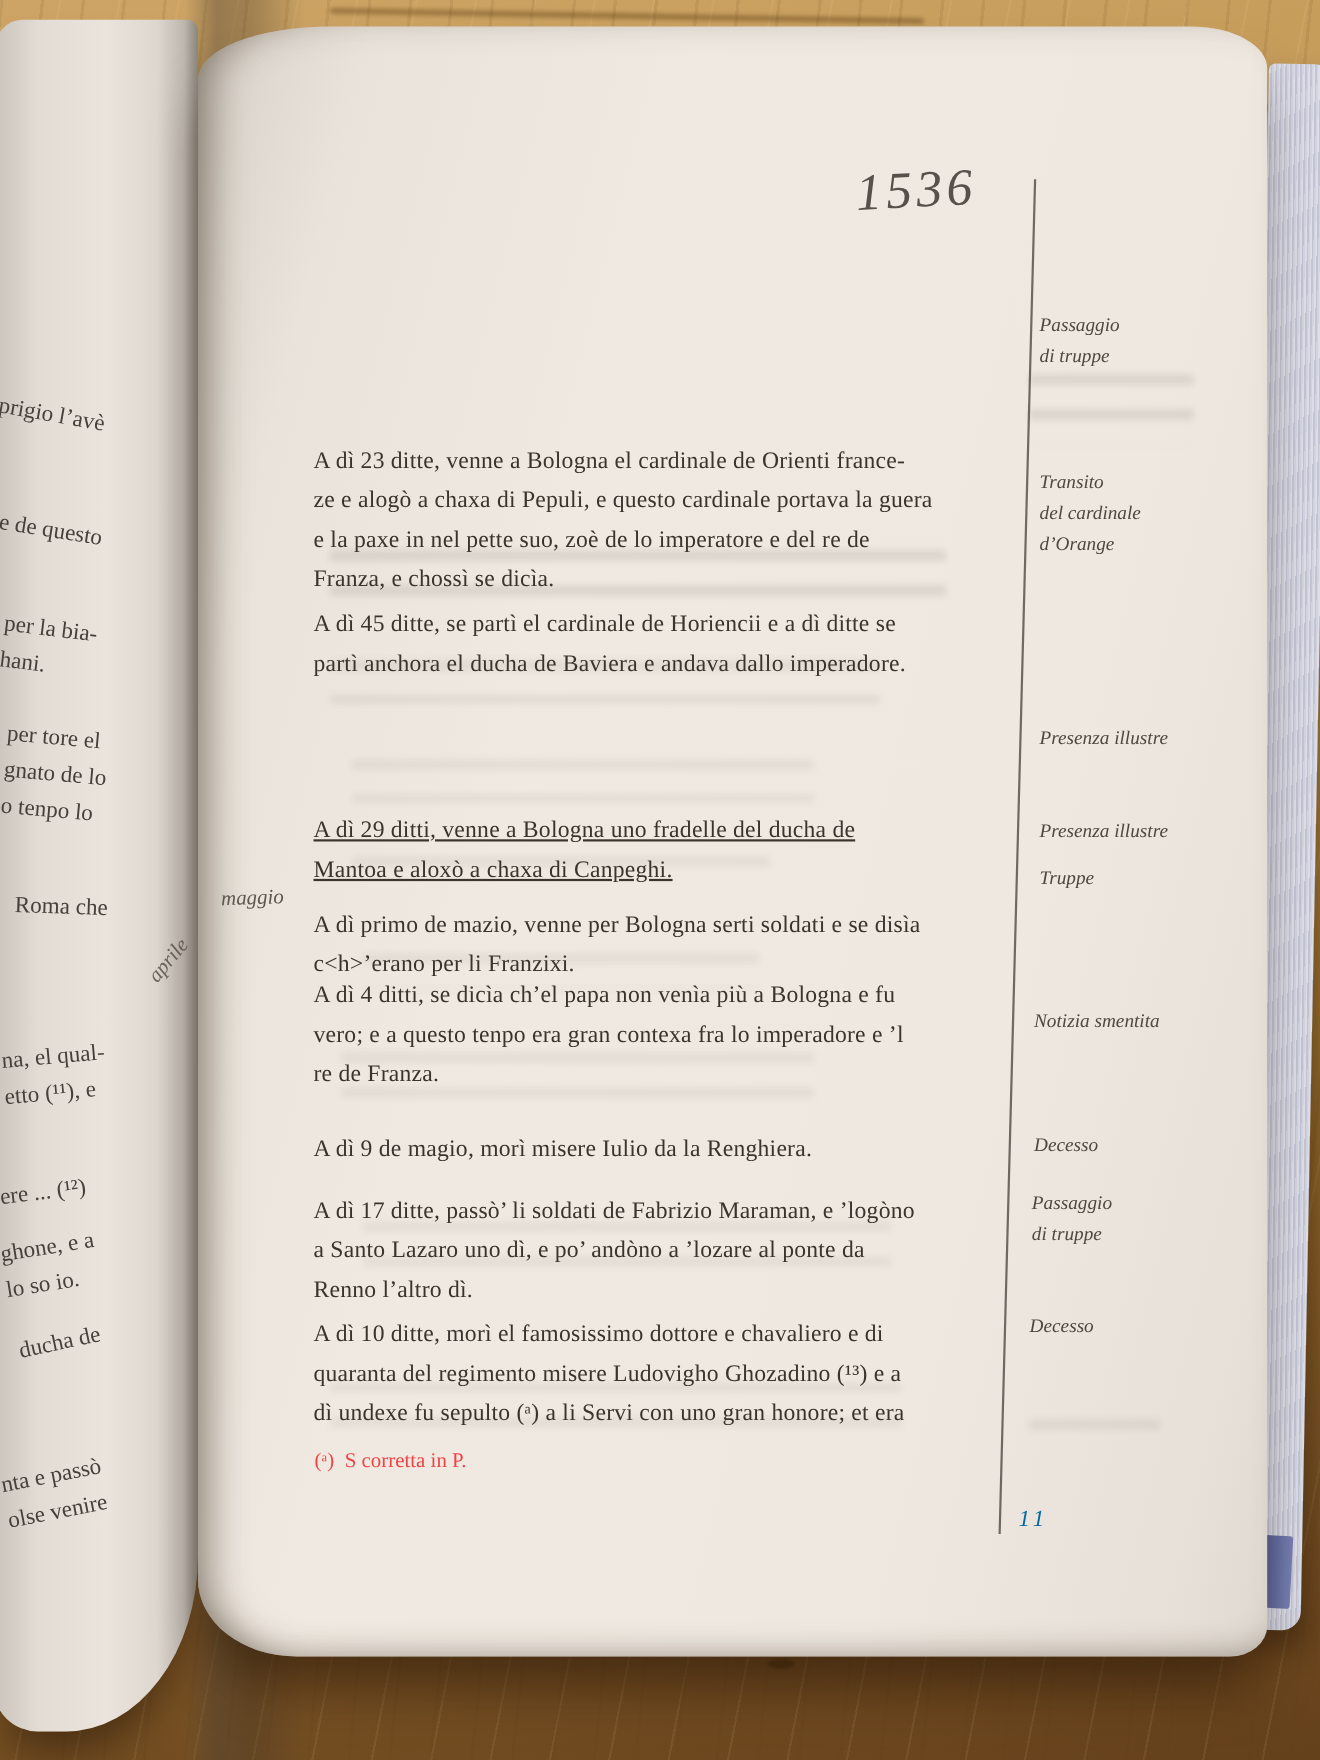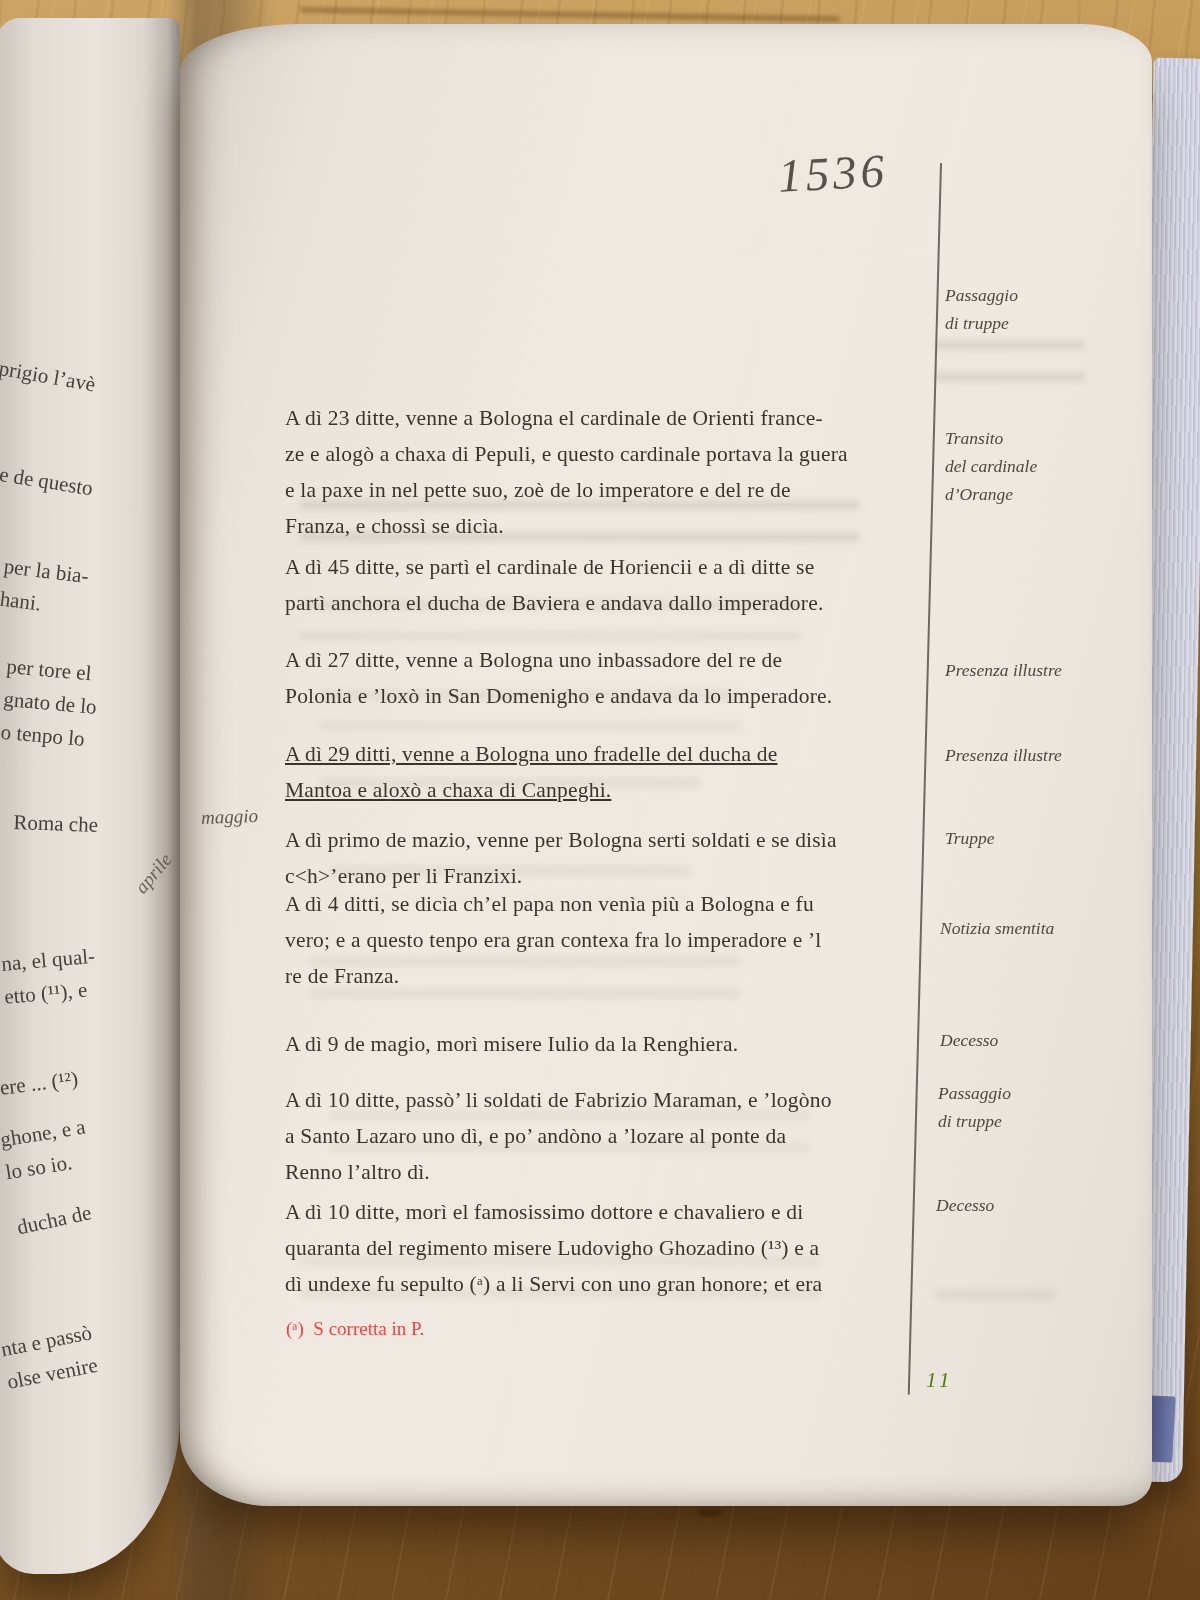--- a/index.html
+++ b/index.html
@@ -59,21 +59,21 @@
   .month{position:absolute;font-style:italic;color:#5d574f;}
   .year{
     position:absolute;left:778px;top:146px;z-index:6;
     font-style:italic;font-size:47px;letter-spacing:4px;color:#56514a;transform:rotate(-3deg);
   }
   .rule{
     position:absolute;left:940px;top:163px;width:1.7px;height:1232px;z-index:6;
     background:#57524c;transform-origin:top left;transform:rotate(1.5deg);opacity:.85;
   }
   .footnote{position:absolute;left:286px;top:1318px;font-size:19px;color:#ef4444;z-index:6;white-space:pre;}
-  .pagenum{position:absolute;left:926px;top:1368px;font-style:italic;font-size:21px;letter-spacing:4px;color:#4d7c0f;z-index:6;}
+  .pagenum{position:absolute;left:926px;top:1368px;font-style:italic;font-size:21px;letter-spacing:4px;color:#0369a1;z-index:6;}
   .ghost{position:absolute;z-index:5;filter:blur(3px);pointer-events:none;
     background:repeating-linear-gradient(180deg,rgba(110,104,95,.14) 0 10px,rgba(0,0,0,0) 10px 32px);border-radius:4px;}
 </style>
 </head>
 <body>
 
 <div class="grain"></div>
 <div class="streak" style="left:300px;top:12px;width:540px;height:5px;transform:rotate(1deg);"></div>
 <div class="streak" style="left:640px;top:46px;width:430px;height:4px;transform:rotate(1.5deg);"></div>
 <div class="streak" style="left:900px;top:92px;width:270px;height:5px;transform:rotate(2deg);"></div>
@@ -124,47 +124,45 @@
 <div class="content">
   <div class="year">1536</div>
   <div class="rule"></div>
 
   <div class="para" style="top:400px;">A dì 23 ditte, venne a Bologna el cardinale de Orienti france-
 ze e alogò a chaxa di Pepuli, e questo cardinale portava la guera
 e la paxe in nel pette suo, zoè de lo imperatore e del re de
 Franza, e chossì se dicìa.</div>
   <div class="para" style="top:549px;">A dì 45 ditte, se partì el cardinale de Horiencii e a dì ditte se
 partì anchora el ducha de Baviera e andava dallo imperadore.</div>
-  <div class="para" style="top:642px;">A dì 27 ditte, venne a Bologna uno inbassadore del re de
-Polonia e ’loxò in San Domenigho e andava da lo imperadore.</div>
   <div class="para" style="top:736px;text-decoration:underline;">A dì 29 ditti, venne a Bologna uno fradelle del ducha de
 Mantoa e aloxò a chaxa di Canpeghi.</div>
   <div class="para" style="top:822px;">A dì primo de mazio, venne per Bologna serti soldati e se disìa
 c&lt;h&gt;’erano per li Franzixi.</div>
   <div class="para" style="top:871px;margin-top:15px;">A dì 4 ditti, se dicìa ch’el papa non venìa più a Bologna e fu
 vero; e a questo tenpo era gran contexa fra lo imperadore e ’l
 re de Franza.</div>
   <div class="para" style="top:1026px;">A dì 9 de magio, morì misere Iulio da la Renghiera.</div>
-  <div class="para" style="top:1082px;">A dì 10 ditte, passò’ li soldati de Fabrizio Maraman, e ’logòno
+  <div class="para" style="top:1082px;">A dì 17 ditte, passò’ li soldati de Fabrizio Maraman, e ’logòno
 a Santo Lazaro uno dì, e po’ andòno a ’lozare al ponte da
 Renno l’altro dì.</div>
   <div class="para" style="top:1194px;">A dì 10 ditte, morì el famosissimo dottore e chavaliero e di
 quaranta del regimento misere Ludovigho Ghozadino (¹³) e a
 dì undexe fu sepulto (ᵃ) a li Servi con uno gran honore; et era</div>
 
   <div class="month" style="left:201px;top:806px;font-size:19px;transform:rotate(-2deg);">maggio</div>
 
   <div class="note" style="top:281px;">Passaggio
 di truppe</div>
   <div class="note" style="top:424px;">Transito
 del cardinale
 d’Orange</div>
   <div class="note" style="top:656px;">Presenza illustre</div>
   <div class="note" style="top:741px;">Presenza illustre</div>
-  <div class="note" style="top:824px;">Truppe</div>
+  <div class="note" style="top:784px;">Truppe</div>
   <div class="note" style="top:914px;left:940px;">Notizia smentita</div>
   <div class="note" style="top:1026px;left:940px;">Decesso</div>
   <div class="note" style="top:1079px;left:938px;">Passaggio
 di truppe</div>
   <div class="note" style="top:1191px;left:936px;">Decesso</div>
 
   <div class="footnote">(ᵃ)  S corretta in P.</div>
   <div class="pagenum">11</div>
 </div>
 

